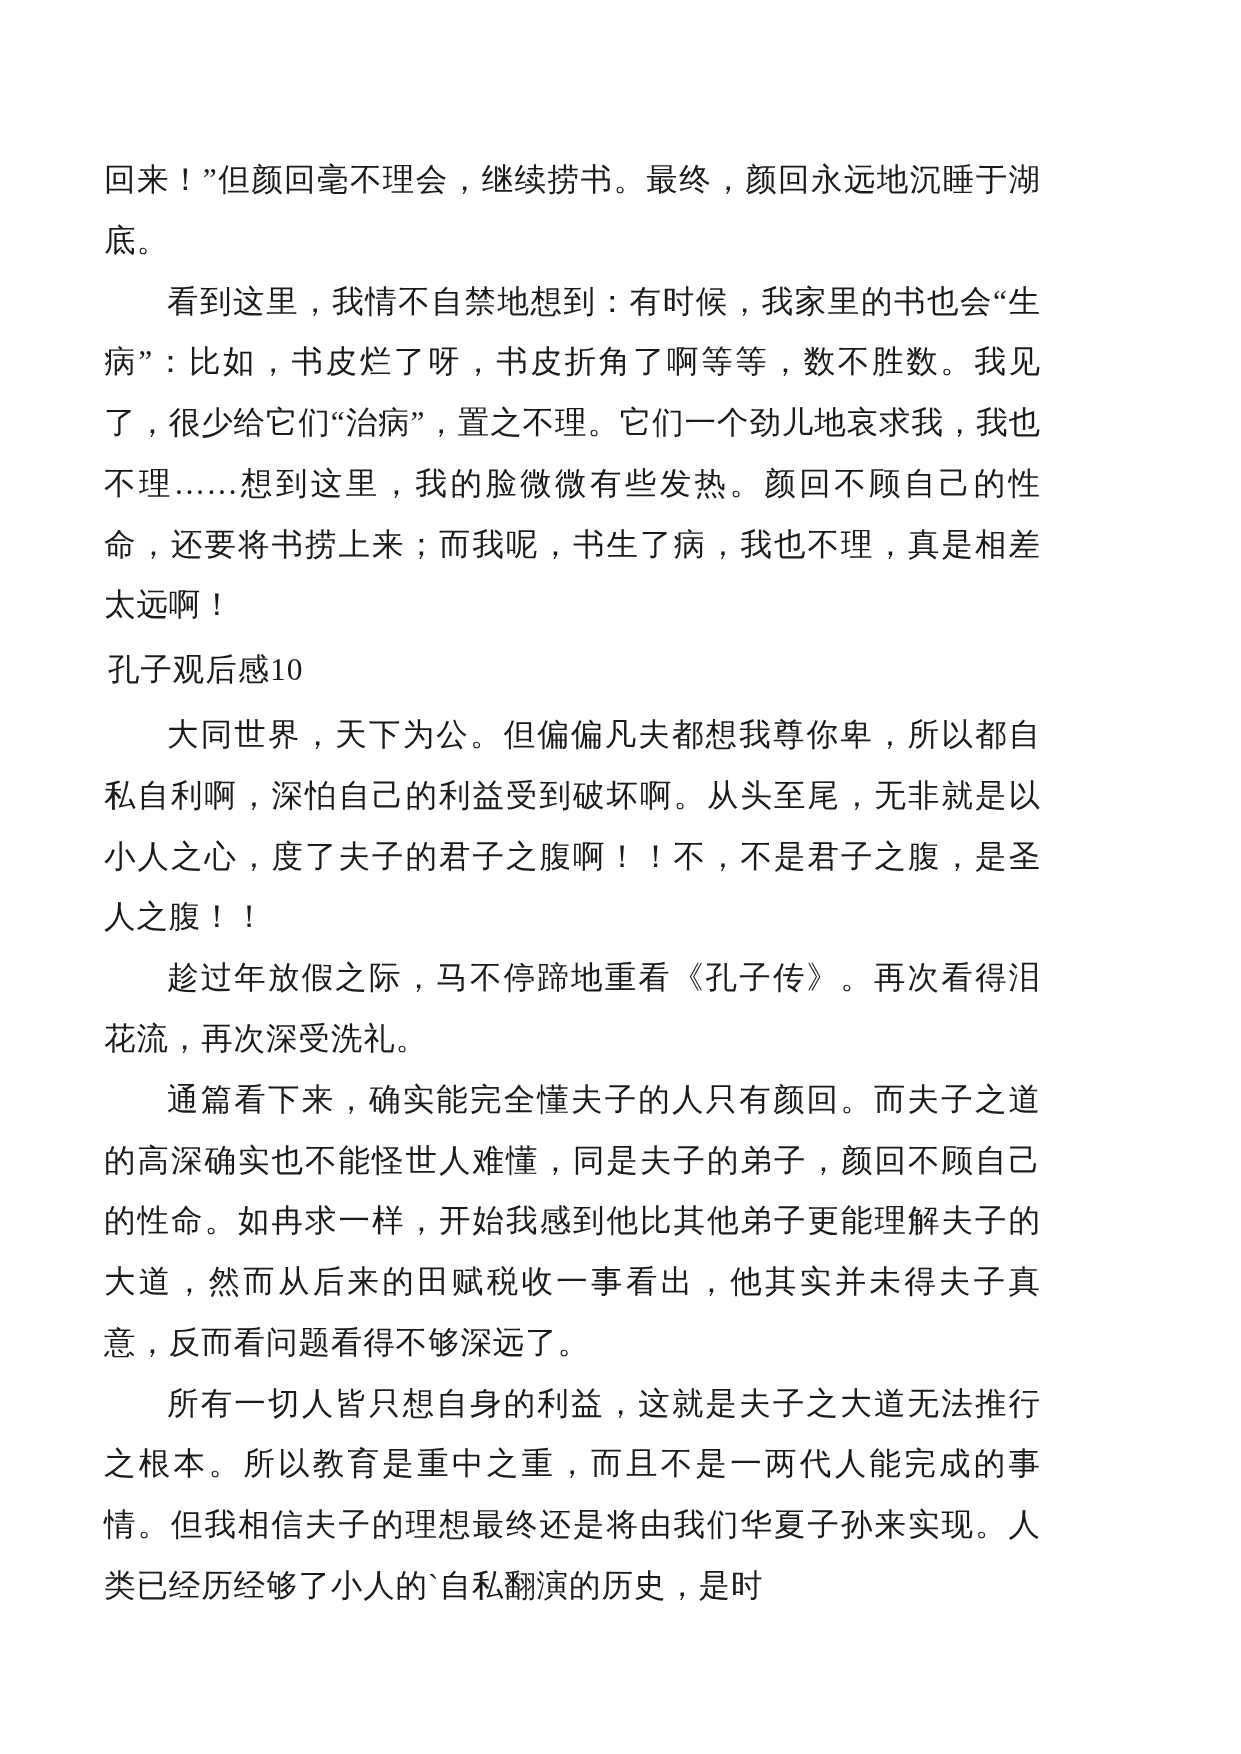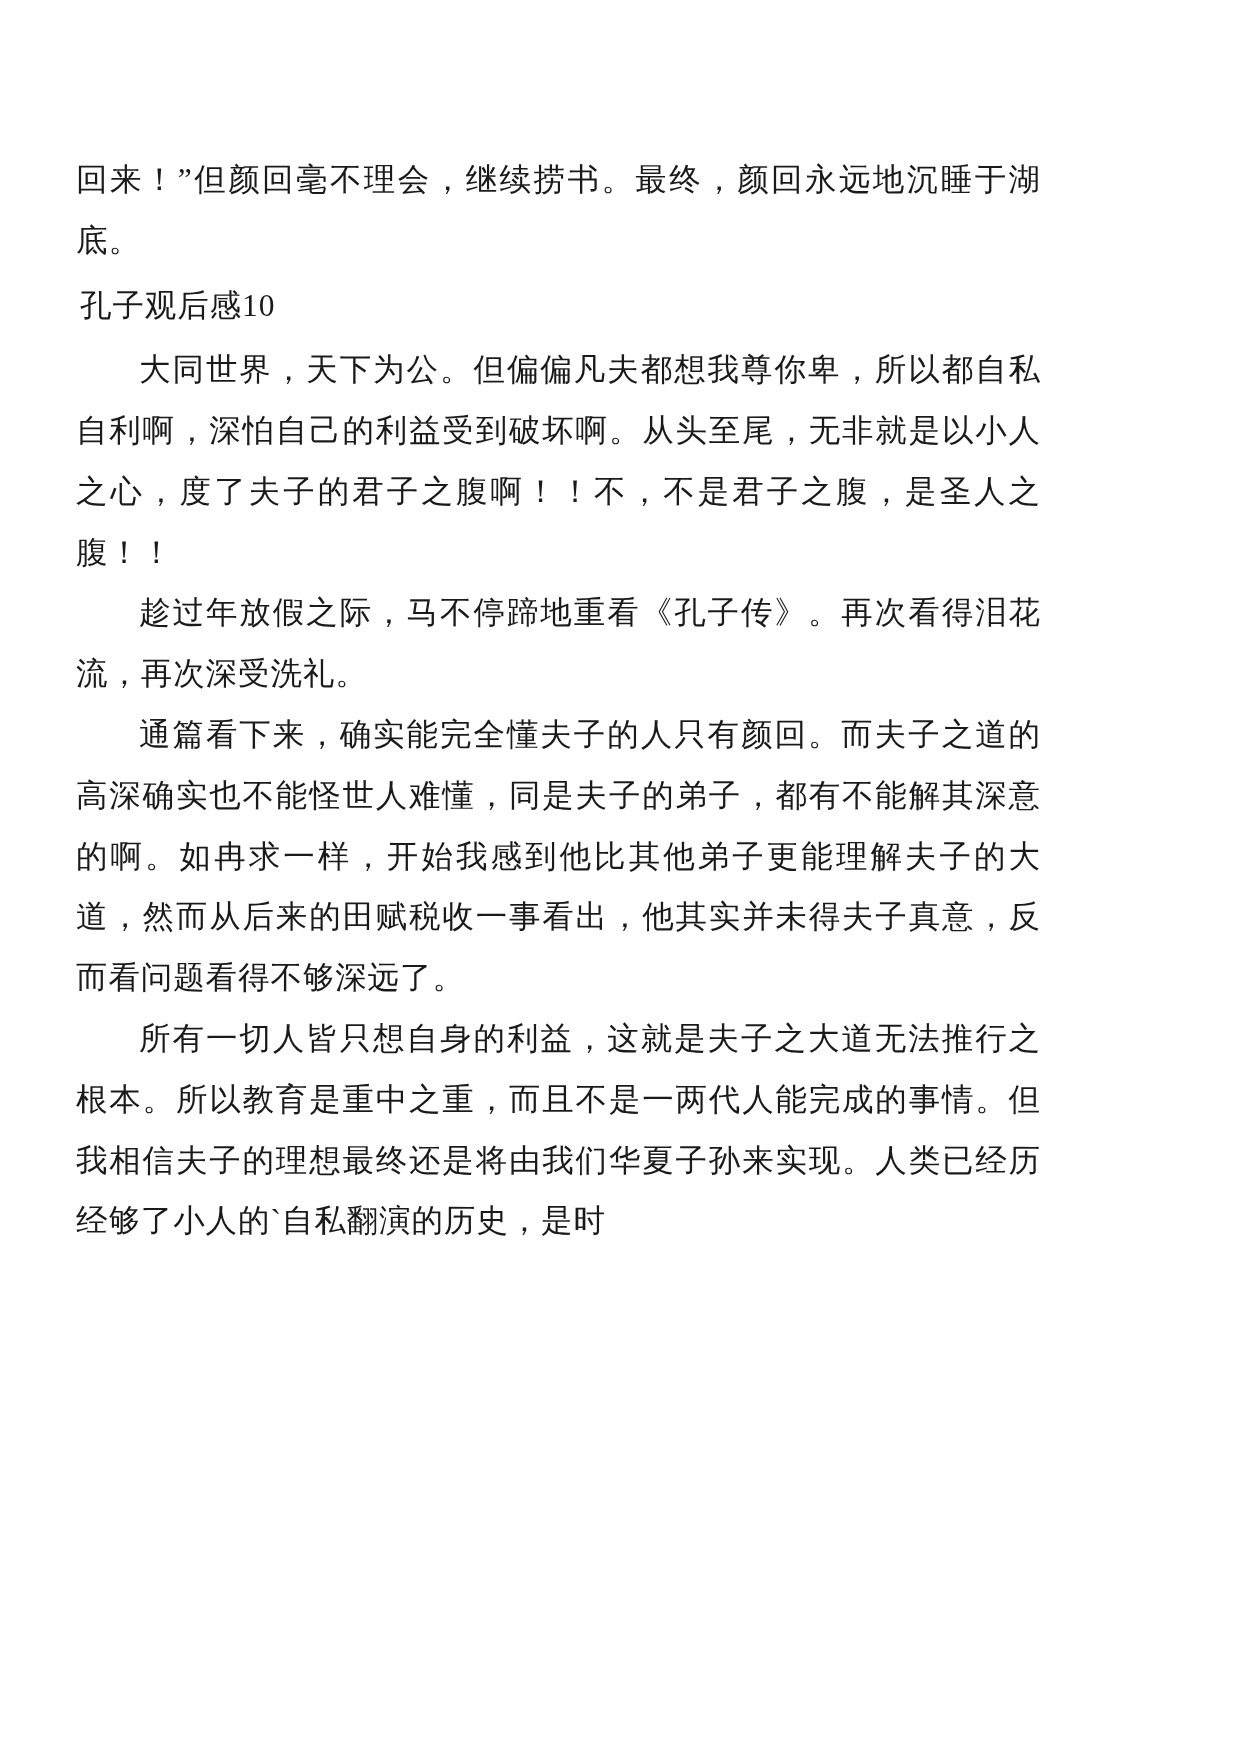--- a/index.html
+++ b/index.html
@@ -11,21 +11,21 @@
     width: 1241px;
     height: 1754px;
     font-family: "Liberation Serif", "DejaVu Serif", serif;
     color: #1a1a1a;
     overflow: hidden;
   }
   .page {
     box-sizing: border-box;
     width: 1209px;
     height: 1754px;
-    padding: 150px 168px 90px 76px;
+    padding: 150px 168px 90px 104px;
     background: #ffffff;
   }
   .doc-body {
     font-size: 31.5px;
     line-height: 1.93;
     letter-spacing: 0.9px;
     text-align: justify;
     text-justify: inter-ideograph;
   }
   p.para {
@@ -44,19 +44,20 @@
     letter-spacing: 0.9px;
     text-indent: 0;
   }
 </style>
 </head>
 <body>
 
 <div class="page">
   <div class="doc-body">
     <p class="para noindent">回来！”但颜回毫不理会，继续捞书。最终，颜回永远地沉睡于湖底。</p>
+    <p class="para">看到这里，我情不自禁地想到：有时候，我家里的书也会“生病”：比如，书皮烂了呀，书皮折角了啊等等，数不胜数。我见了，很少给它们“治病”，置之不理。它们一个劲儿地哀求我，我也不理……想到这里，我的脸微微有些发热。颜回不顾自己的性命，还要将书捞上来；而我呢，书生了病，我也不理，真是相差太远啊！</p>
     <h2 class="heading">孔子观后感10</h2>
     <p class="para">大同世界，天下为公。但偏偏凡夫都想我尊你卑，所以都自私自利啊，深怕自己的利益受到破坏啊。从头至尾，无非就是以小人之心，度了夫子的君子之腹啊！！不，不是君子之腹，是圣人之腹！！</p>
     <p class="para">趁过年放假之际，马不停蹄地重看《孔子传》。再次看得泪花流，再次深受洗礼。</p>
-    <p class="para">通篇看下来，确实能完全懂夫子的人只有颜回。而夫子之道的高深确实也不能怪世人难懂，同是夫子的弟子，都有不能解其深意的啊。如冉求一样，开始我感到他比其他弟子更能理解夫子的大道，然而从后来的田赋税收一事看出，他其实并未得夫子真意，反而看问题看得不够深远了。</p>
+    <p class="para">通篇看下来，确实能完全懂夫子的人只有颜回。而夫子之道的高深确实也不能怪世人难懂，同是夫子的弟子，颜回不顾自己的性命。如冉求一样，开始我感到他比其他弟子更能理解夫子的大道，然而从后来的田赋税收一事看出，他其实并未得夫子真意，反而看问题看得不够深远了。</p>
     <p class="para">所有一切人皆只想自身的利益，这就是夫子之大道无法推行之根本。所以教育是重中之重，而且不是一两代人能完成的事情。但我相信夫子的理想最终还是将由我们华夏子孙来实现。人类已经历经够了小人的`自私翻演的历史，是时</p>
   </div>
 </div>
 
 </body></html>

